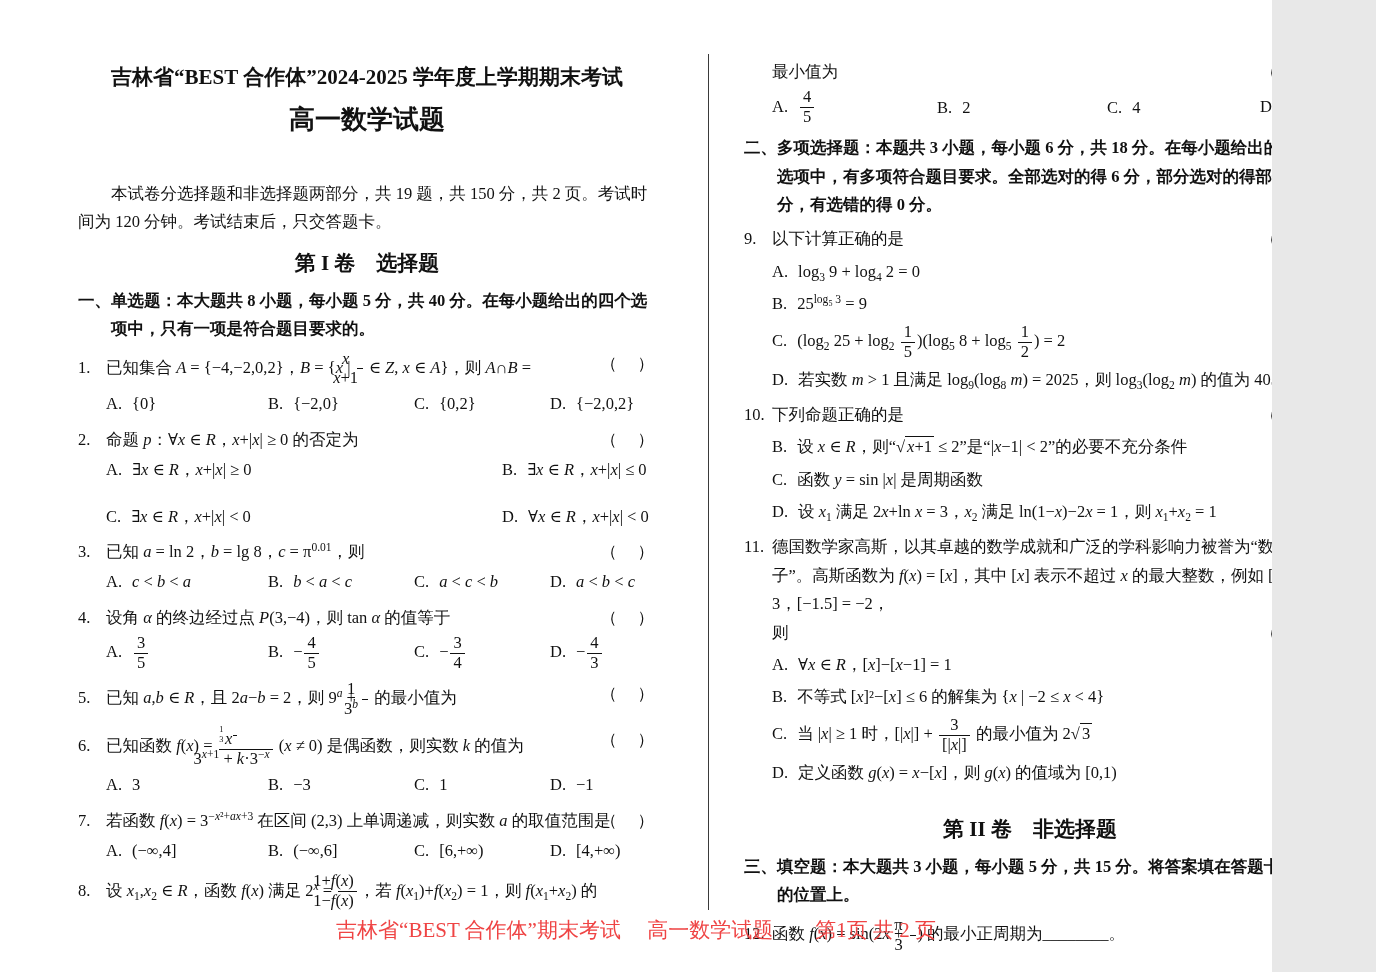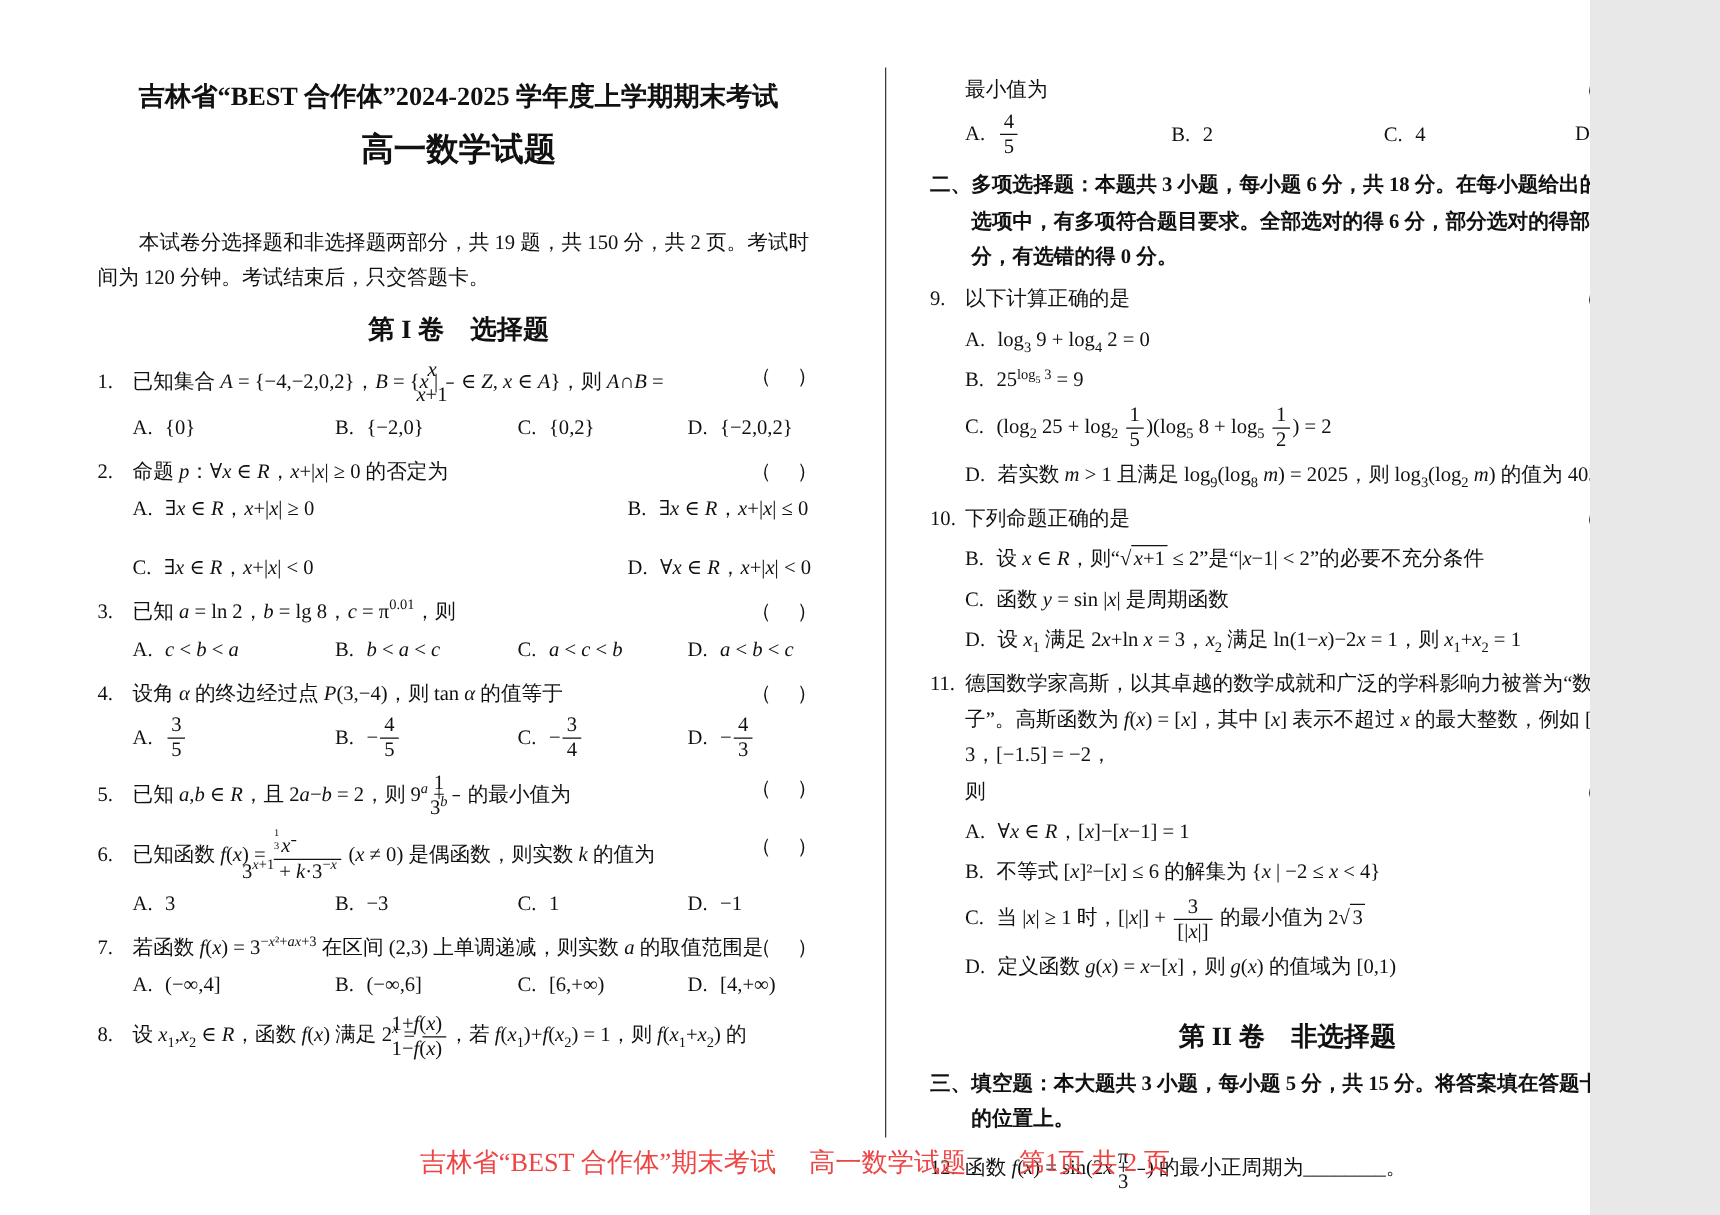--- a/index.html
+++ b/index.html
@@ -46,20 +46,21 @@
 <body>
 
 <div class="page">
   <div class="divider"></div>
 
   <div class="col col-left">
     <h1 class="t1">吉林省“BEST 合作体”2024-2025 学年度上学期期末考试</h1>
     <h2 class="t2">高一数学试题</h2>
     <p class="intro">本试卷分选择题和非选择题两部分，共 19 题，共 150 分，共 2 页。考试时间为 120 分钟。考试结束后，只交答题卡。</p>
     <div class="part-title">第 I 卷　选择题</div>
+    <p class="note">一、单选题：本大题共 8 小题，每小题 5 分，共 40 分。在每小题给出的四个选项中，只有一项是符合题目要求的。</p>
     <div id="left-questions">
         <div class="q">
           <div class="stem-line"><span class="bracket">（　）</span><span class="qnum">1.</span><span class="stem">已知集合 <i>A</i> = {−4,−2,0,2}，<i>B</i> = {<i>x</i> | <span class="fr">
                 <span class="nu"><i>x</i></span>
                 <span class="de"><i>x</i>+1</span>
               </span> ∈ <i>Z</i>, <i>x</i> ∈ <i>A</i>}，则 <i>A</i>∩<i>B</i> =</span></div>
           <div class="opts row4">
             <span class="opt"><span class="olabel">A.</span><span class="otext">{0}</span></span>
             <span class="opt"><span class="olabel">B.</span><span class="otext">{−2,0}</span></span>
             <span class="opt"><span class="olabel">C.</span><span class="otext">{0,2}</span></span>

